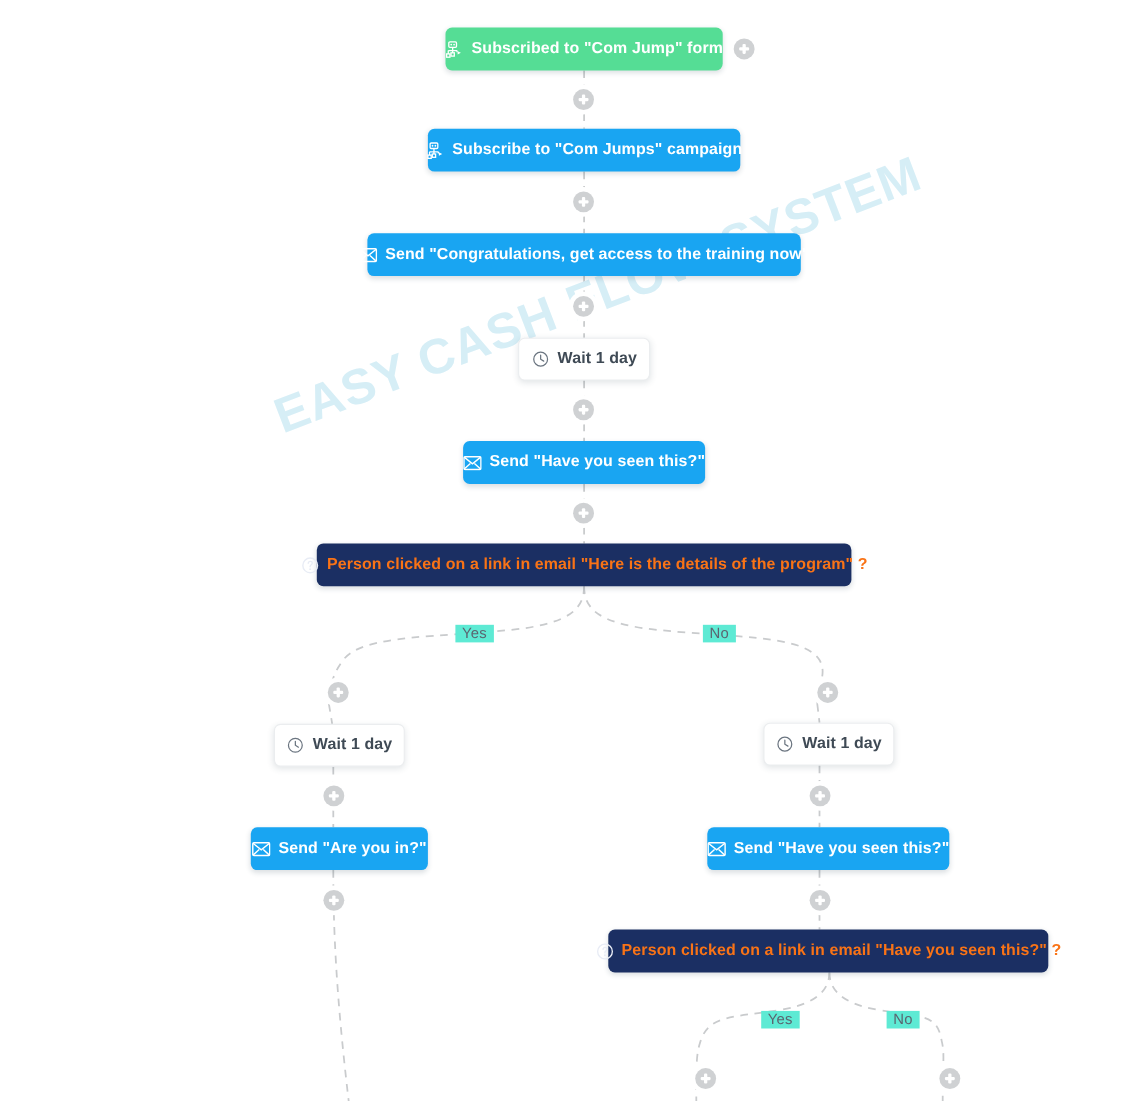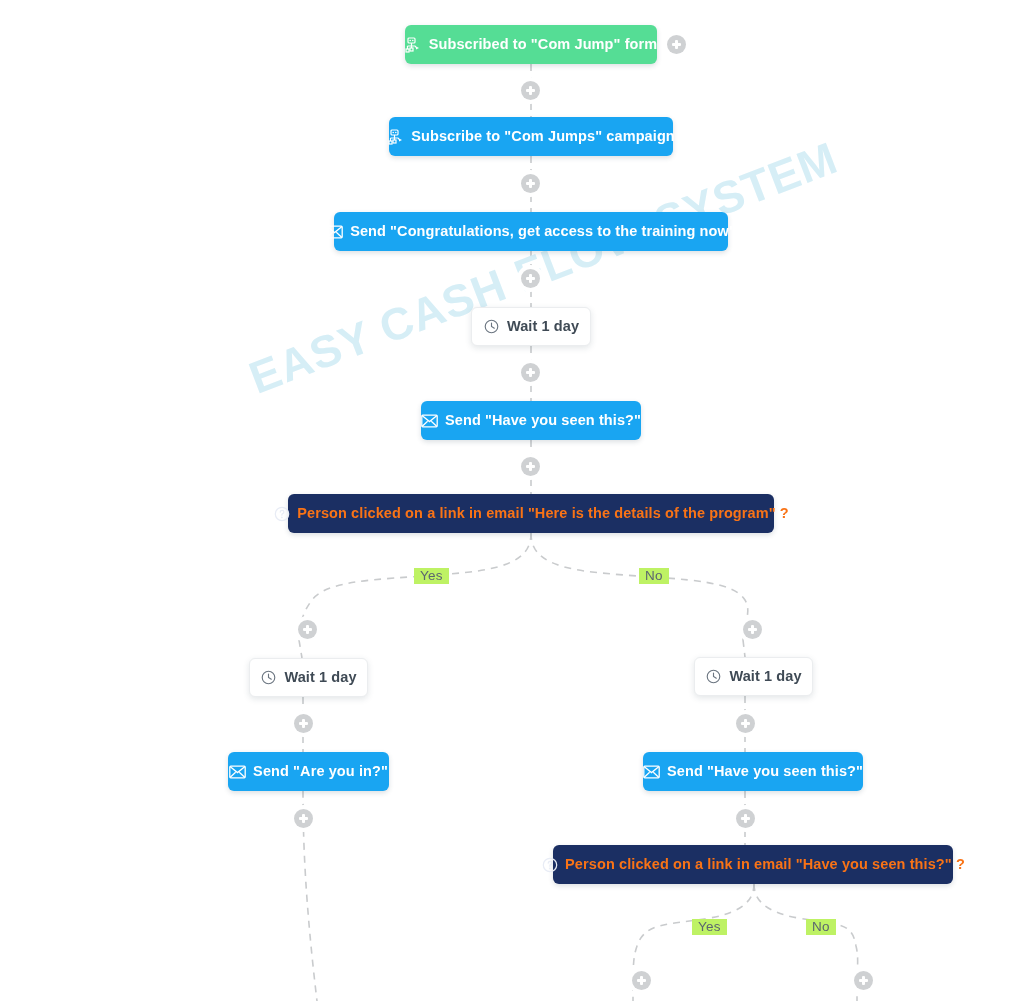--- a/index.html
+++ b/index.html
@@ -127,21 +127,21 @@
   }
   .plus::before { width: 9px;  height: 2.6px; }
   .plus::after  { width: 2.6px; height: 9px;  }
 
   
   .branch-label {
     position: absolute;
     z-index: 15;
     font-size: 13.5px;
     color: #5b6570;
-    background: #bef264;
+    background: #5eead4;
     padding: 0 6px;
     line-height: 16px;
     letter-spacing: .2px;
   }
 </style>
 </head>
 <body>
 
 <div id="canvas">
 

